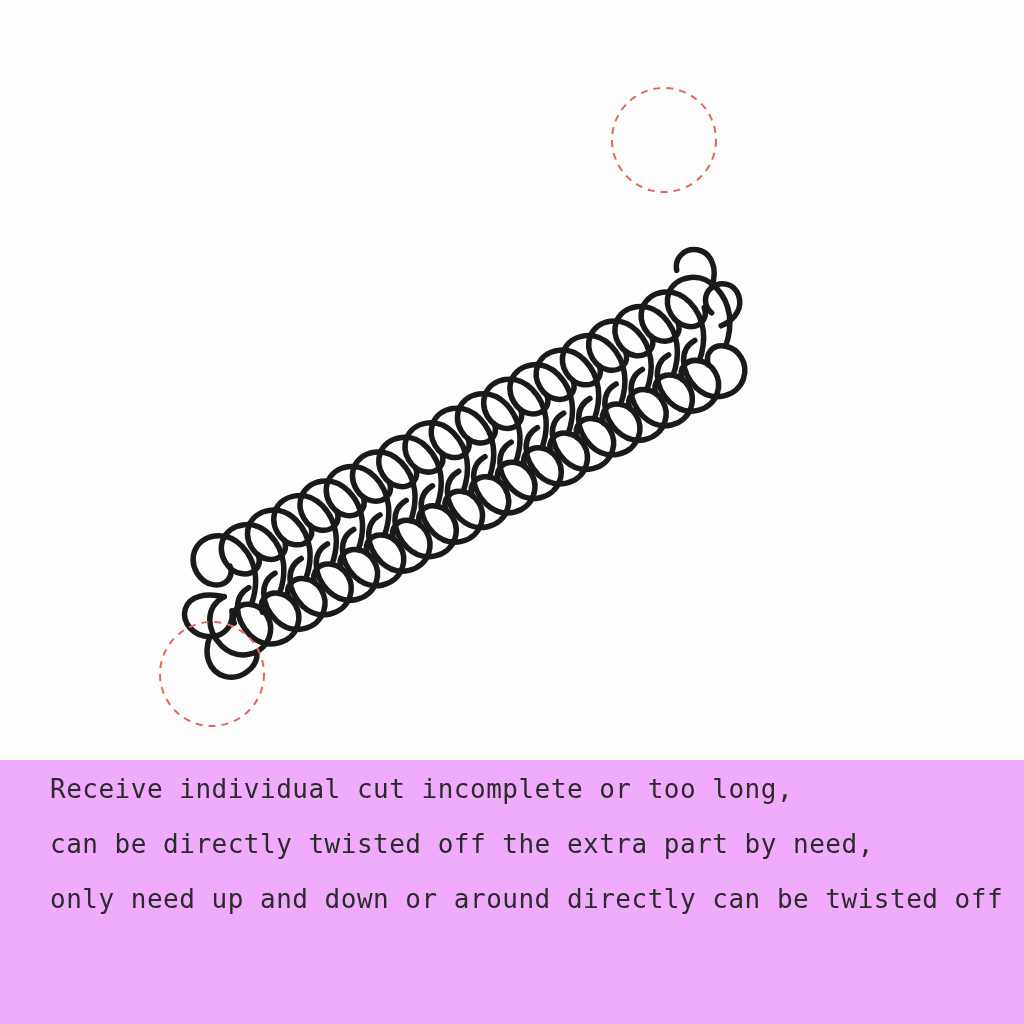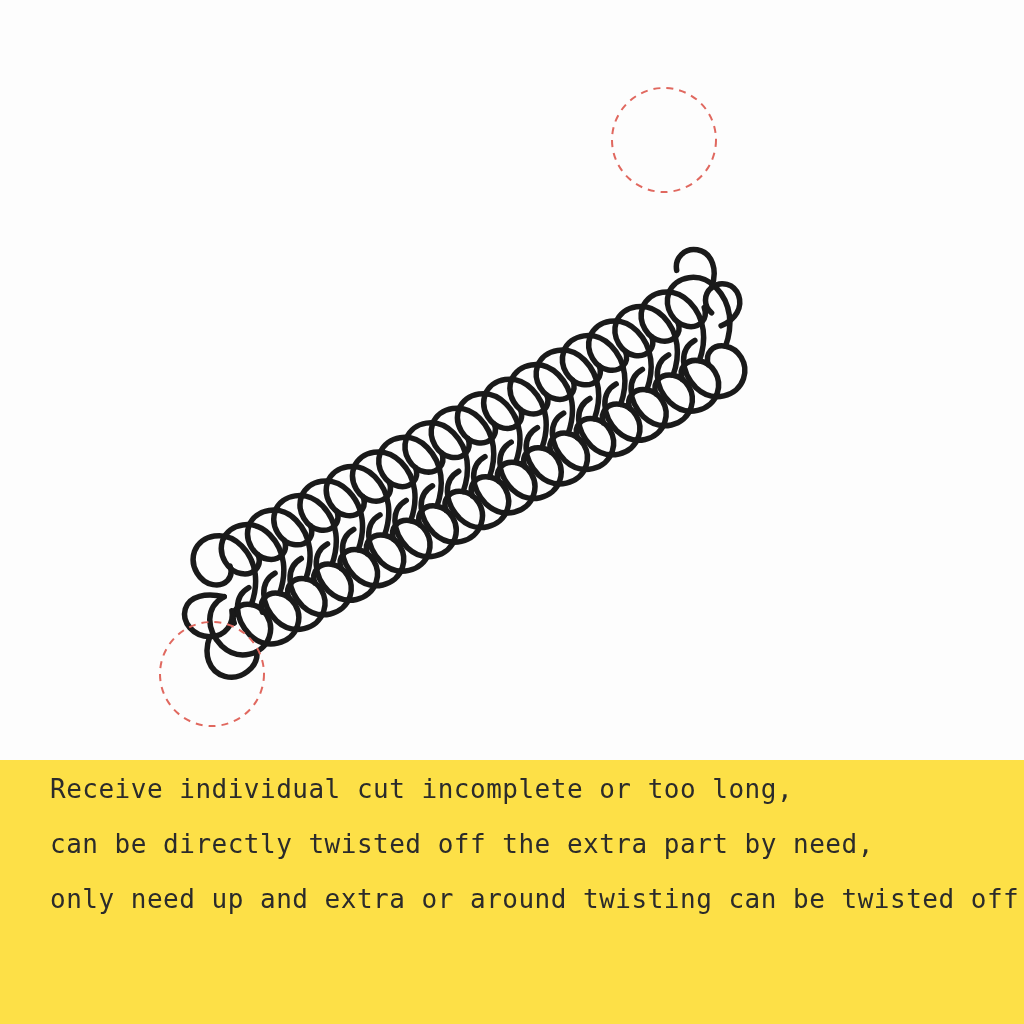--- a/index.html
+++ b/index.html
@@ -4,21 +4,21 @@
 <style>
   html, body {
     margin: 0;
     padding: 0;
     background: #ffffff;
   }
   #page {
     position: relative;
     width: 1024px;
     height: 1024px;
-    background: #fde047;
+    background: #f0abfc;
     overflow: hidden;
     font-family: "DejaVu Sans Mono", monospace;
   }
   #product-photo {
     position: absolute;
     left: 0;
     top: 0;
     width: 1024px;
     height: 760px;
   }
@@ -104,16 +104,16 @@
       <g fill="none" stroke="#e0685f" stroke-width="2" stroke-dasharray="7 6">
         <circle cx="664" cy="140" r="52"></circle>
         <circle cx="212" cy="674" r="52"></circle>
       </g>
     </svg>
   </div>
 
   <div id="caption">
     <div class="caption-line">Receive individual cut incomplete or too long,</div>
     <div class="caption-line">can be directly twisted off the extra part by need,</div>
-    <div class="caption-line">only need up and extra or around twisting can be twisted off</div>
+    <div class="caption-line">only need up and down or around directly can be twisted off</div>
   </div>
 
 </div>
 
 </body></html>

